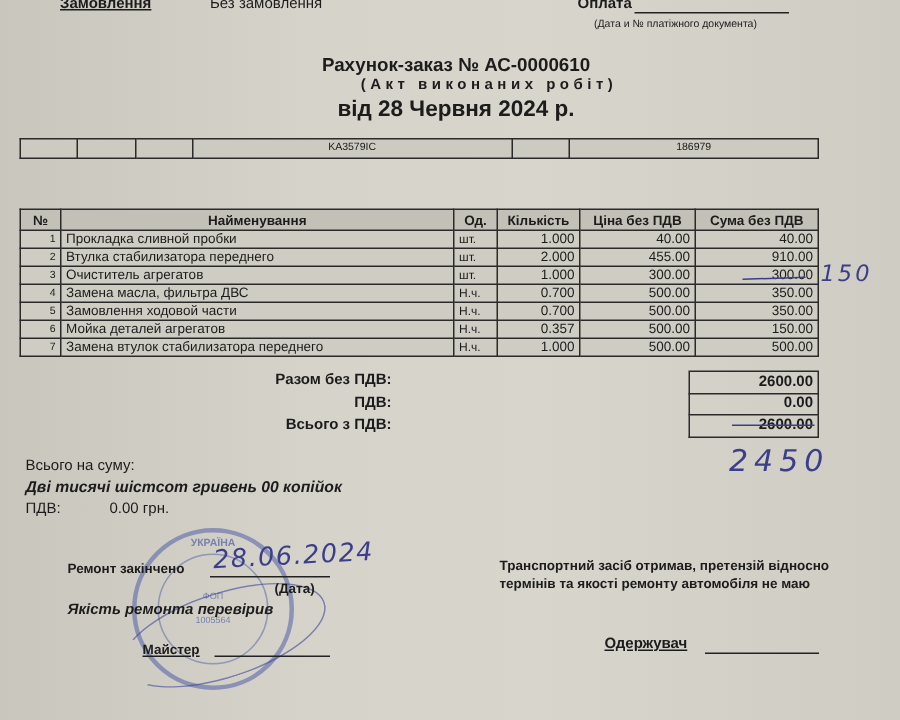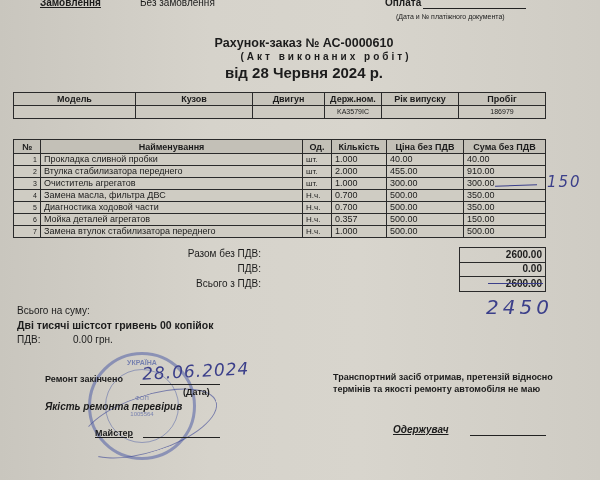--- a/index.html
+++ b/index.html
@@ -26,43 +26,43 @@
   td, th { border: 1px solid #2a2a2a; padding: 0 3px; height: 12px; line-height: 12px; }
 
   #vehicle-table { left: 13px; top: 92px; width: 533px; background: #c7c4bb; }
   #vehicle-table th { font-size: 9px; font-weight: bold; text-align: center; }
   #vehicle-table td { font-size: 7px; text-align: center; background: #cdcac1; }
 
   #items-table { left: 13px; top: 139px; width: 533px; }
   #items-table th { font-size: 9px; font-weight: bold; text-align: center; background: #c3c0b7; height: 13px; }
   #items-table td { font-size: 9px; background: #cfccc3; height: 11px; line-height: 11px; }
   #items-table td.num { text-align: right; font-size: 7px; vertical-align: top; width: 12px; }
-  #items-table td.r { }
+  #items-table td.r { text-align: right; }
   #items-table td.unit { font-size: 8px; }
 
   #totals { left: 355px; top: 247px; }
   .tot-row { position: relative; height: 15px; }
-  .tot-label { position: absolute; right: 94px; font-size: 10px; font-weight: normal; text-align: center; white-space: nowrap; top: 1px; }
+  .tot-label { position: absolute; right: 94px; font-size: 10px; font-weight: bold; text-align: center; white-space: nowrap; top: 1px; }
   .tot-val { position: absolute; left: 104px; width: 82px; border: 1px solid #2a2a2a; border-top: none; font-size: 10px; font-weight: bold; text-align: right; padding-right: 3px; height: 14px; line-height: 14px; }
   #tot-row-0 .tot-val { border-top: 1px solid #2a2a2a; }
 
   #sum-label { left: 17px; top: 305px; font-size: 10px; }
-  #sum-words { left: 17px; top: 319px; font-size: 10.5px; font-weight: bold; }
+  #sum-words { left: 17px; top: 319px; font-size: 10.5px; font-weight: bold; font-style: italic; }
   #vat-label { left: 17px; top: 334px; font-size: 10px; }
   #vat-value { left: 73px; top: 334px; font-size: 10px; }
 
   #repair-done { left: 45px; top: 374px; font-size: 9px; font-weight: bold; }
   #repair-line { left: 140px; top: 384px; width: 80px; border-bottom: 1px solid #222; }
   #date-hint { left: 183px; top: 387px; font-size: 9px; font-weight: bold; }
   #quality-checked { left: 45px; top: 401px; font-size: 10px; font-weight: bold; font-style: italic; }
   #master-label { left: 95px; top: 428px; font-size: 9px; font-weight: bold; text-decoration: underline; }
   #master-line { left: 143px; top: 437px; width: 77px; border-bottom: 1px solid #222; }
 
   #received-text { left: 333px; top: 371px; font-size: 9px; font-weight: bold; line-height: 12px; width: 220px; }
-  #receiver-label { left: 393px; top: 424px; font-size: 10px; font-weight: bold; text-decoration: underline; font-style: italic; }
+  #receiver-label { left: 403px; top: 424px; font-size: 10px; font-weight: bold; text-decoration: underline; }
   #receiver-line { left: 470px; top: 435px; width: 76px; border-bottom: 1px solid #222; }
 
   
   .hw { font-family: "DejaVu Sans", sans-serif; font-style: italic; color: #3b3f8a; }
   #hw-150 { left: 547px; top: 173px; font-size: 15px; letter-spacing: 2px; }
   #hw-strike-1 { left: 495px; top: 185px; width: 42px; border-top: 1.5px solid #3b3f8a; transform: rotate(-2deg); }
   #hw-strike-2 { left: 488px; top: 283px; width: 55px; border-top: 1.5px solid #3b3f8a; }
   #hw-2450 { left: 486px; top: 295px; font-size: 20px; letter-spacing: 4px; font-weight: normal; }
   #hw-date { left: 142px; top: 361px; font-size: 17px; letter-spacing: 1px; transform: rotate(-3deg); }
 
@@ -87,28 +87,20 @@
 <div class="abs" id="payment-hint">(Дата и № платіжного документа)</div>
 
 <div class="abs" id="title-block">
   <div id="doc-title">Рахунок-заказ № АС-0000610</div>
   <div id="doc-subtitle">(Акт виконаних робіт)</div>
   <div id="doc-date">від 28 Червня 2024 р.</div>
 </div>
 
 <table class="abs" id="vehicle-table">
   <tbody>
-      <tr>
-    <th style="width:115px">Модель</th>
-    <th style="width:110px">Кузов</th>
-    <th style="width:65px">Двигун</th>
-    <th style="width:50px">Держ.ном.</th>
-    <th style="width:70px">Рік випуску</th>
-    <th>Пробіг</th>
-  </tr>
   <tr>
     <td></td>
     <td></td>
     <td></td>
     <td>KA3579IC</td>
     <td></td>
     <td>186979</td>
   </tr>
 </tbody>
   </table>
@@ -150,21 +142,21 @@
   <tr>
     <td class="num">4</td>
     <td>Замена масла, фильтра ДВС</td>
     <td class="unit">Н.ч.</td>
     <td class="r">0.700</td>
     <td class="r">500.00</td>
     <td class="r">350.00</td>
   </tr>
   <tr>
     <td class="num">5</td>
-    <td>Диагностика ходовой части</td>
+    <td>Замовлення ходовой части</td>
     <td class="unit">Н.ч.</td>
     <td class="r">0.700</td>
     <td class="r">500.00</td>
     <td class="r">350.00</td>
   </tr>
   <tr>
     <td class="num">6</td>
     <td>Мойка деталей агрегатов</td>
     <td class="unit">Н.ч.</td>
     <td class="r">0.357</td>

